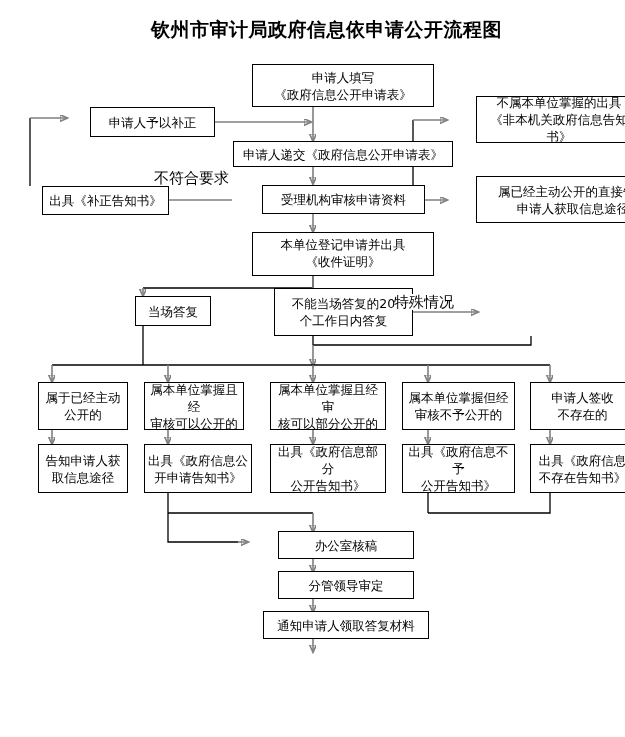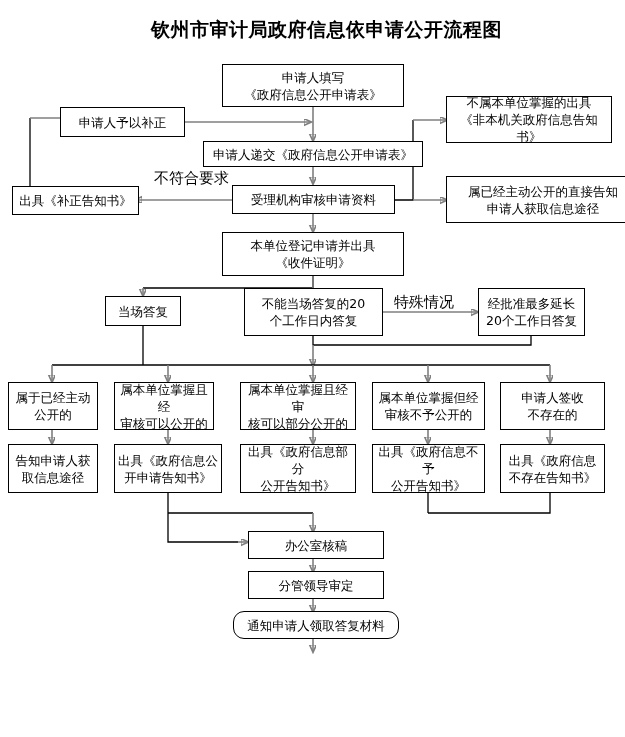--- a/index.html
+++ b/index.html
@@ -38,20 +38,21 @@
     background: #ffffff;
     display: flex;
     align-items: center;
     justify-content: center;
     text-align: center;
     font-size: 12.5px;
     line-height: 17px;
     padding: 1px 2px;
     z-index: 3;
     white-space: pre-line;
+    margin-left: 30px;
   }
   .edgelabel {
     position: absolute;
     font-size: 15px;
     line-height: 16px;
     background: #ffffff;
     z-index: 4;
     white-space: nowrap;
     text-align: center;
   }
@@ -152,30 +153,28 @@
 
   <div class="node" style="left:203px; top:141px; width:220px; height:26px;">申请人递交《政府信息公开申请表》</div>
 
   <div class="node" style="left:12px; top:186px; width:127px; height:29px;">出具《补正告知书》</div>
 
   <div class="node" style="left:232px; top:185px; width:163px; height:29px;">受理机构审核申请资料</div>
 
   <div class="node" style="left:446px; top:176px; width:194px; height:47px;">属已经主动公开的直接告知
 申请人获取信息途径</div>
 
-  <div class="node" style="left:222px; top:232px; width:182px; height:44px;">本单位登记申请并出具
+  <div class="node" style="left:222px; top:232px; width:182px; height:44px;font-family:Liberation Serif, serif;">本单位登记申请并出具
 《收件证明》</div>
 
   <div class="node" style="left:105px; top:296px; width:76px; height:30px;">当场答复</div>
 
   <div class="node" style="left:244px; top:288px; width:139px; height:48px;">不能当场答复的20
 个工作日内答复</div>
 
-  <div class="node" style="left:478px; top:288px; width:107px; height:48px;">经批准最多延长
-20个工作日答复</div>
 
   <div class="node" style="left:8px; top:382px; width:90px; height:48px;">属于已经主动
 公开的</div>
   <div class="node" style="left:114px; top:382px; width:100px; height:48px;">属本单位掌握且经
 审核可以公开的</div>
   <div class="node" style="left:240px; top:382px; width:116px; height:48px;">属本单位掌握且经审
 核可以部分公开的</div>
   <div class="node" style="left:372px; top:382px; width:113px; height:48px;">属本单位掌握但经
 审核不予公开的</div>
   <div class="node" style="left:500px; top:382px; width:105px; height:48px;">申请人签收
@@ -187,18 +186,18 @@
 取信息途径</div>
   <div class="node" style="left:240px; top:444px; width:116px; height:49px;">出具《政府信息部分
 公开告知书》</div>
   <div class="node" style="left:372px; top:444px; width:113px; height:49px;">出具《政府信息不予
 公开告知书》</div>
   <div class="node" style="left:500px; top:444px; width:105px; height:49px;">出具《政府信息
 不存在告知书》</div>
 
   <div class="node" style="left:248px; top:531px; width:136px; height:28px;">办公室核稿</div>
   <div class="node" style="left:248px; top:571px; width:136px; height:28px;">分管领导审定</div>
-  <div class="node" style="left:233px; top:611px; width:166px; height:28px;border-radius:11px;">通知申请人领取答复材料</div>
+  <div class="node" style="left:233px; top:611px; width:166px; height:28px;">通知申请人领取答复材料</div>
 
   <div class="edgelabel" style="left:154px; top:170px;">不符合要求</div>
   <div class="edgelabel" style="left:394px; top:294px;">特殊情况</div>
 
 </div>
 
 </body></html>

